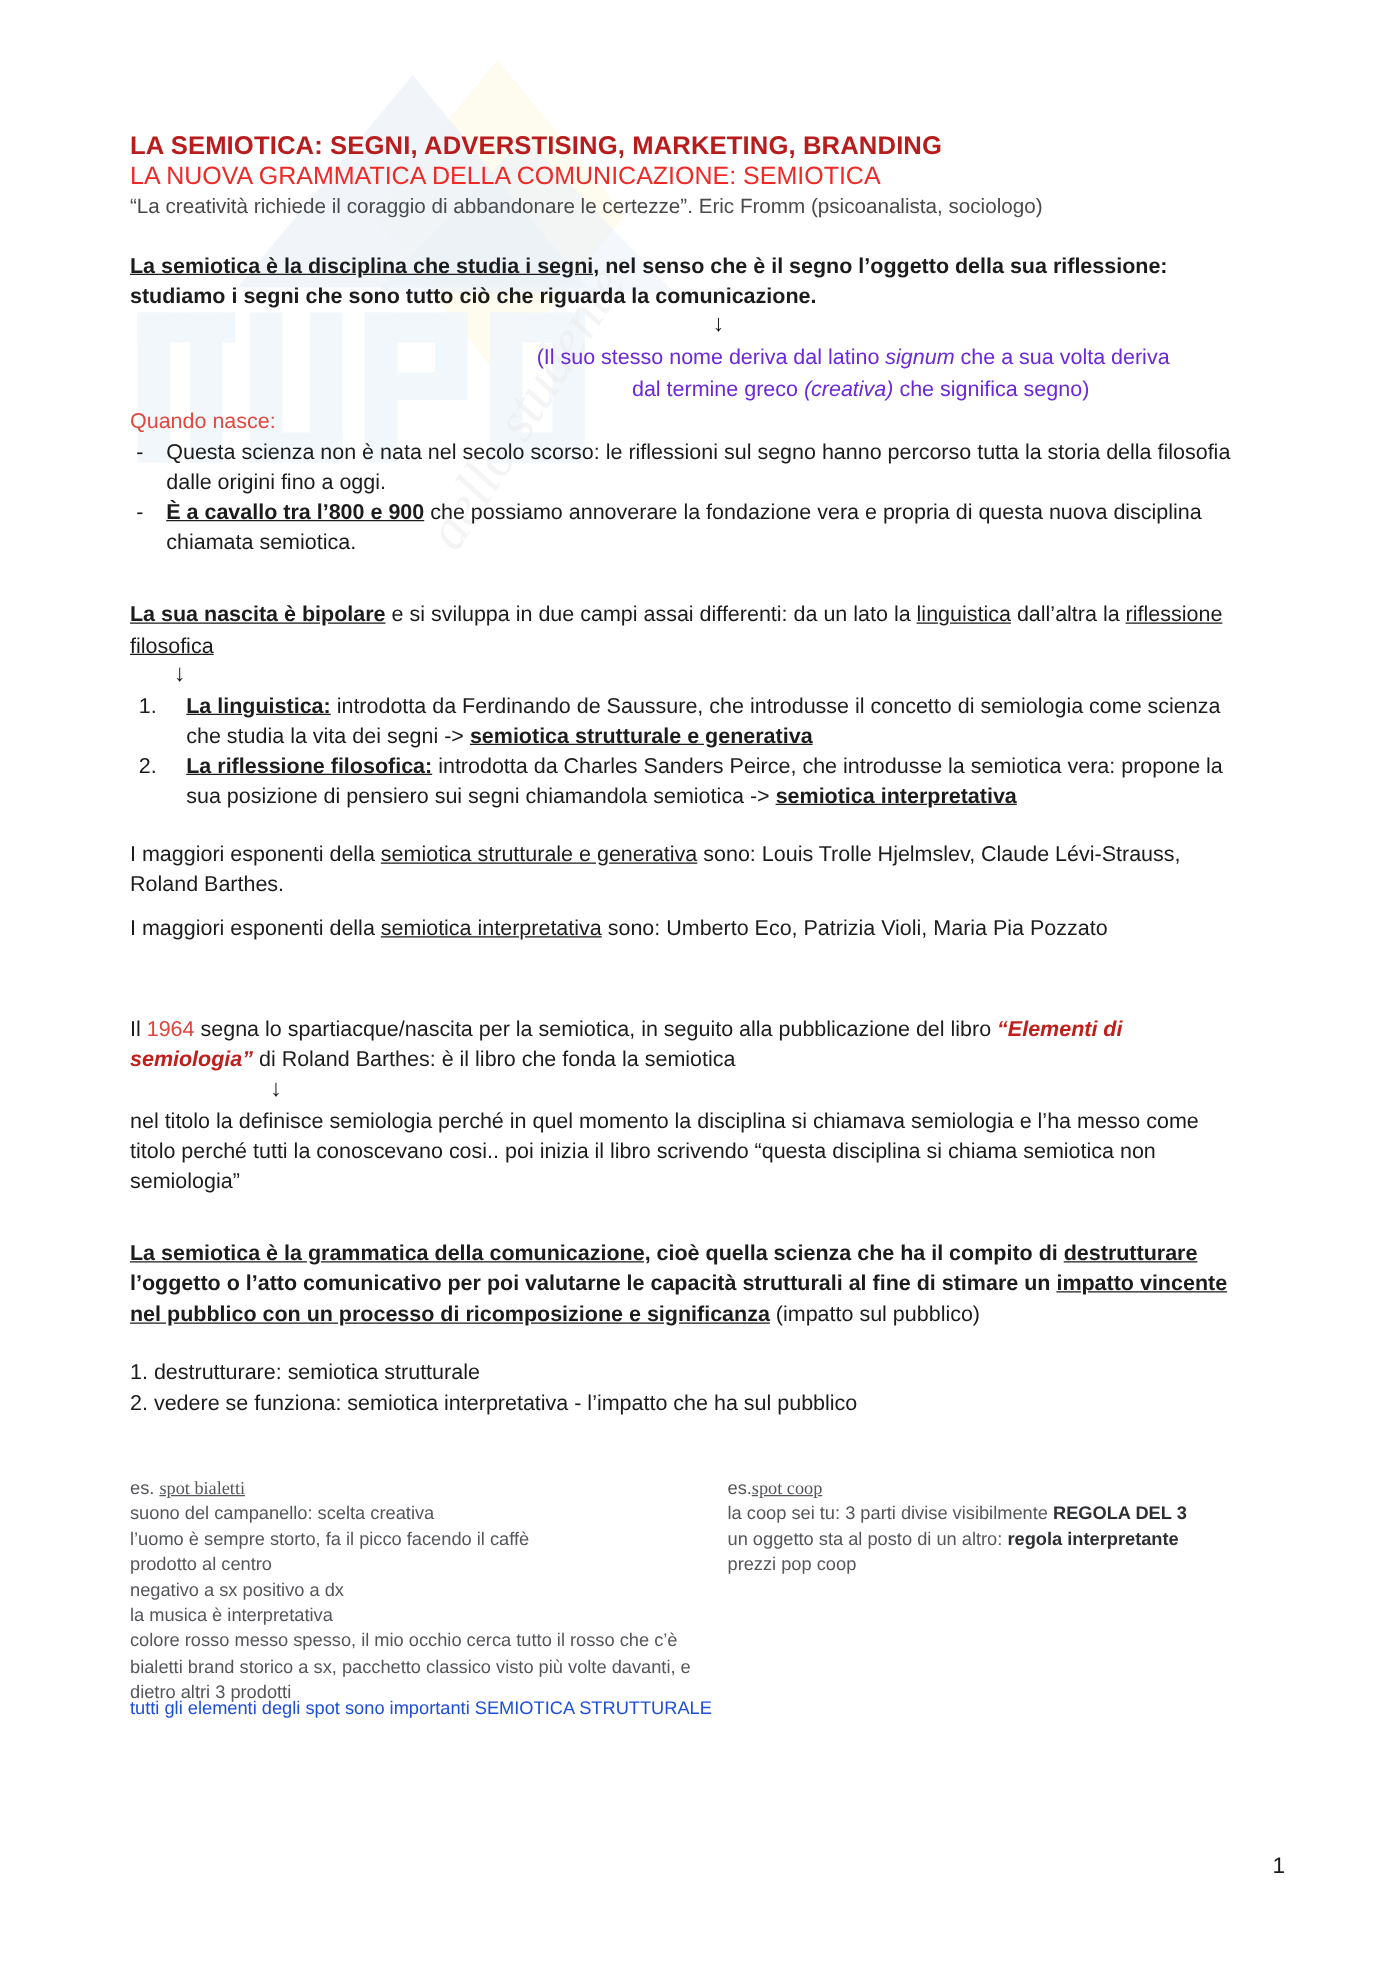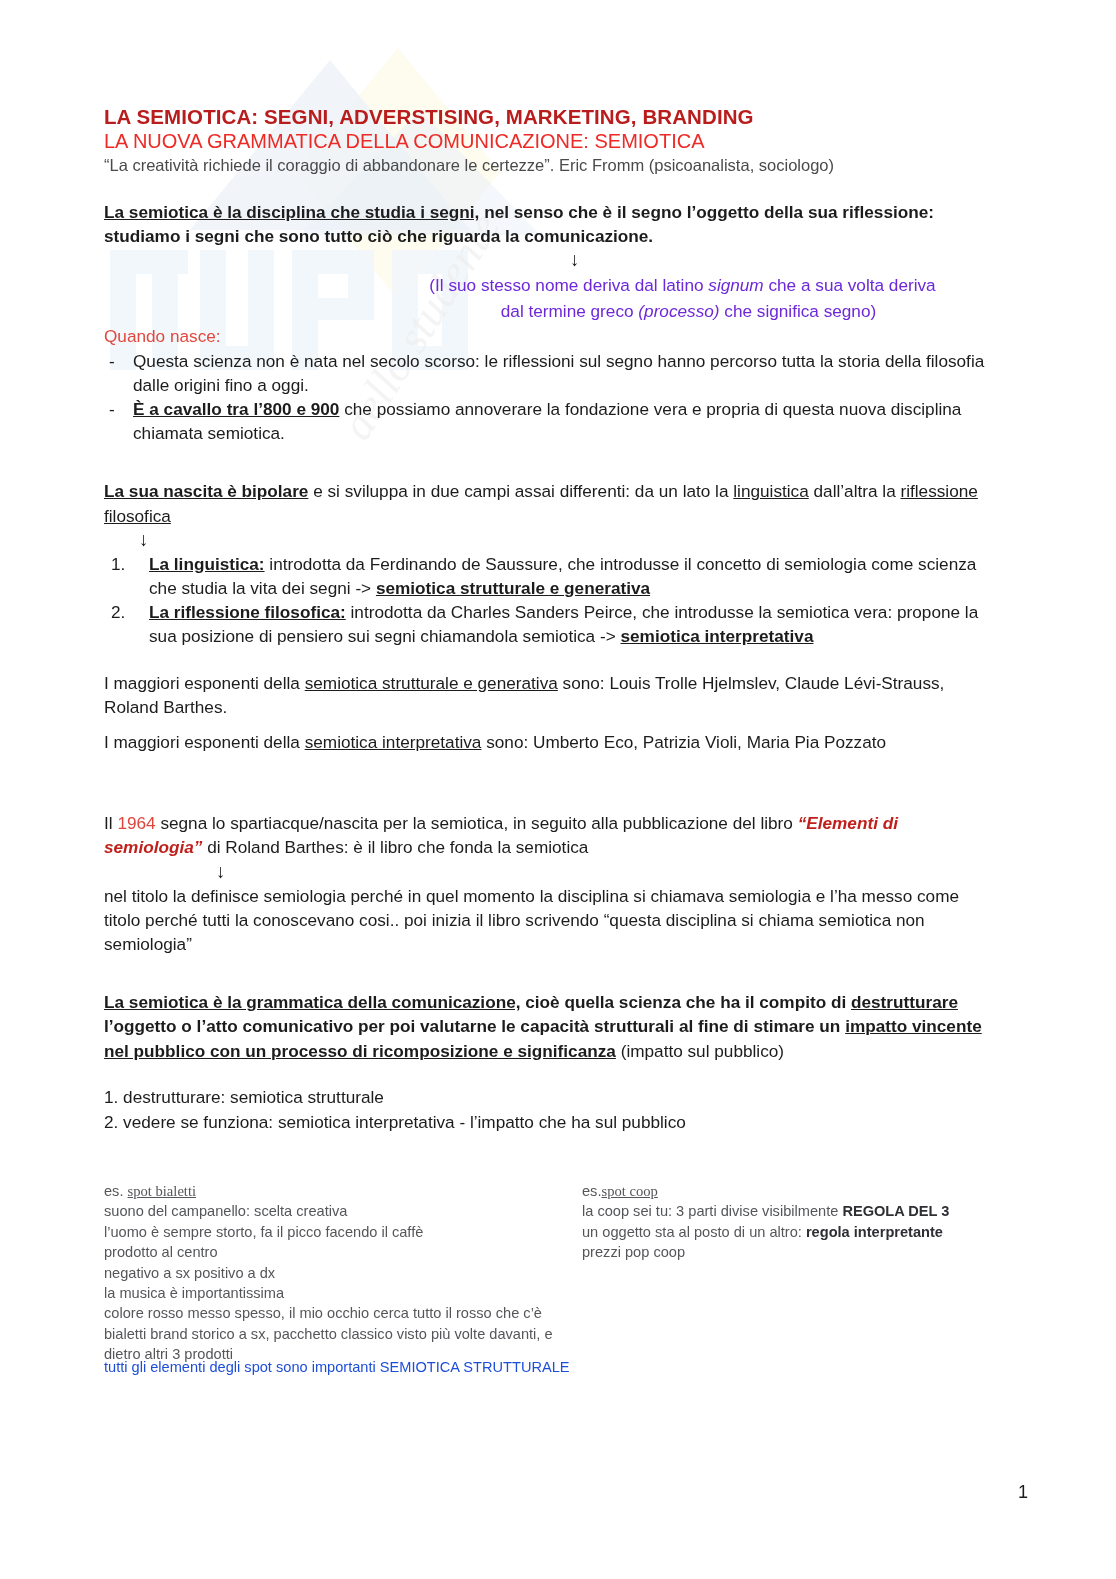--- a/index.html
+++ b/index.html
@@ -228,21 +228,21 @@
     <h1 class="t1">LA SEMIOTICA: SEGNI, ADVERSTISING, MARKETING, BRANDING</h1>
     <h2 class="t2">LA NUOVA GRAMMATICA DELLA COMUNICAZIONE: SEMIOTICA</h2>
     <p class="quote">“La creatività richiede il coraggio di abbandonare le certezze”. Eric Fromm (psicoanalista, sociologo)</p>
 
     <div class="spacer-md"></div>
 
     <p class="para bold"><span class="u">La semiotica è la disciplina che studia i segni,</span><span> nel senso che è il segno l’oggetto della sua riflessione: studiamo i segni che sono tutto ciò che riguarda la comunicazione.</span></p>
 
     <p class="arrow arrow-center">↓</p>
 
-    <p class="paren"><span>(Il suo stesso nome deriva dal latino </span><span class="i">signum</span><span> che a sua volta deriva</span><span class="l2"><span>dal termine greco </span><span class="i">(processo)</span><span> che significa segno)</span></span></p>
+    <p class="paren"><span>(Il suo stesso nome deriva dal latino </span><span class="i">signum</span><span> che a sua volta deriva</span><span class="l2"><span>dal termine greco </span><span class="i">(creativa)</span><span> che significa segno)</span></span></p>
 
     <p class="red-head">Quando nasce:</p>
     <ul class="dash-list">
       <li><span>Questa scienza non è nata nel secolo scorso: le riflessioni sul segno hanno percorso tutta la storia della filosofia dalle origini fino a oggi.</span></li>
       <li><span class="b">È a cavallo tra l’800 e 900</span><span> che possiamo annoverare la fondazione vera e propria di questa nuova disciplina chiamata semiotica.</span></li>
     </ul>
 
     <div class="spacer-lg"></div>
 
     <p class="para"><span class="b">La sua nascita è bipolare</span><span> e si sviluppa in due campi assai differenti: da un lato la </span><span class="u">linguistica</span><span> dall’altra la </span><span class="u">riflessione filosofica </span></p>
@@ -282,21 +282,21 @@
 
     <div class="spacer-xl"></div>
 
     <div class="notes">
       <div class="notes-col notes-left">
         <p class="note-line"><span>es. </span><span class="nu">spot bialetti</span></p>
         <p class="note-line">suono del campanello: scelta creativa</p>
         <p class="note-line">l’uomo è sempre storto, fa il picco facendo il caffè</p>
         <p class="note-line">prodotto al centro</p>
         <p class="note-line">negativo a sx positivo a dx</p>
-        <p class="note-line">la musica è importantissima</p>
+        <p class="note-line">la musica è interpretativa</p>
         <p class="note-line">colore rosso messo spesso, il mio occhio cerca tutto il rosso che c’è</p>
         <p class="note-line">bialetti brand storico a sx, pacchetto classico visto più volte davanti, e dietro altri 3 prodotti</p>
       </div>
 
       <div class="notes-col notes-right">
         <p class="note-line"><span>es.</span><span class="nu">spot coop</span></p>
         <p class="note-line"><span>la coop sei tu: 3 parti divise visibilmente </span><span class="nb">REGOLA DEL 3</span></p>
         <p class="note-line"><span>un oggetto sta al posto di un altro: </span><span class="nb">regola interpretante</span></p>
         <p class="note-line">prezzi pop coop</p>
       </div>

